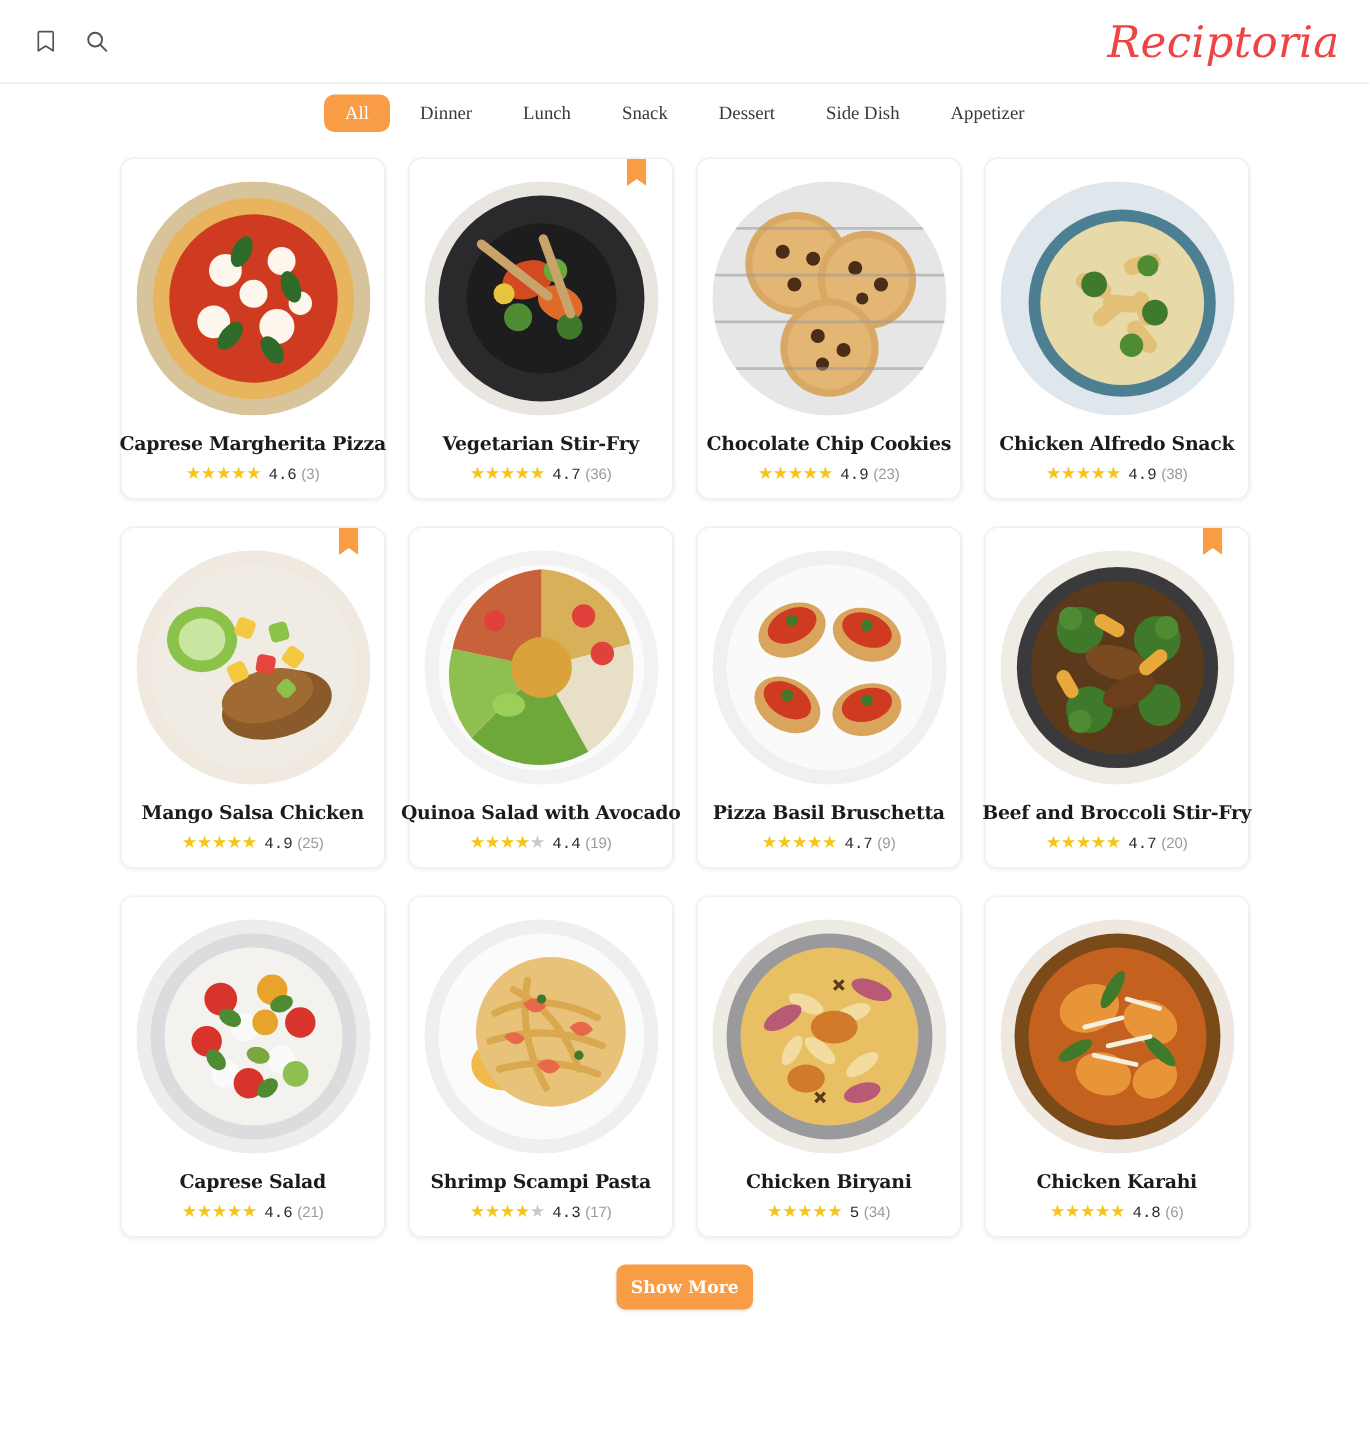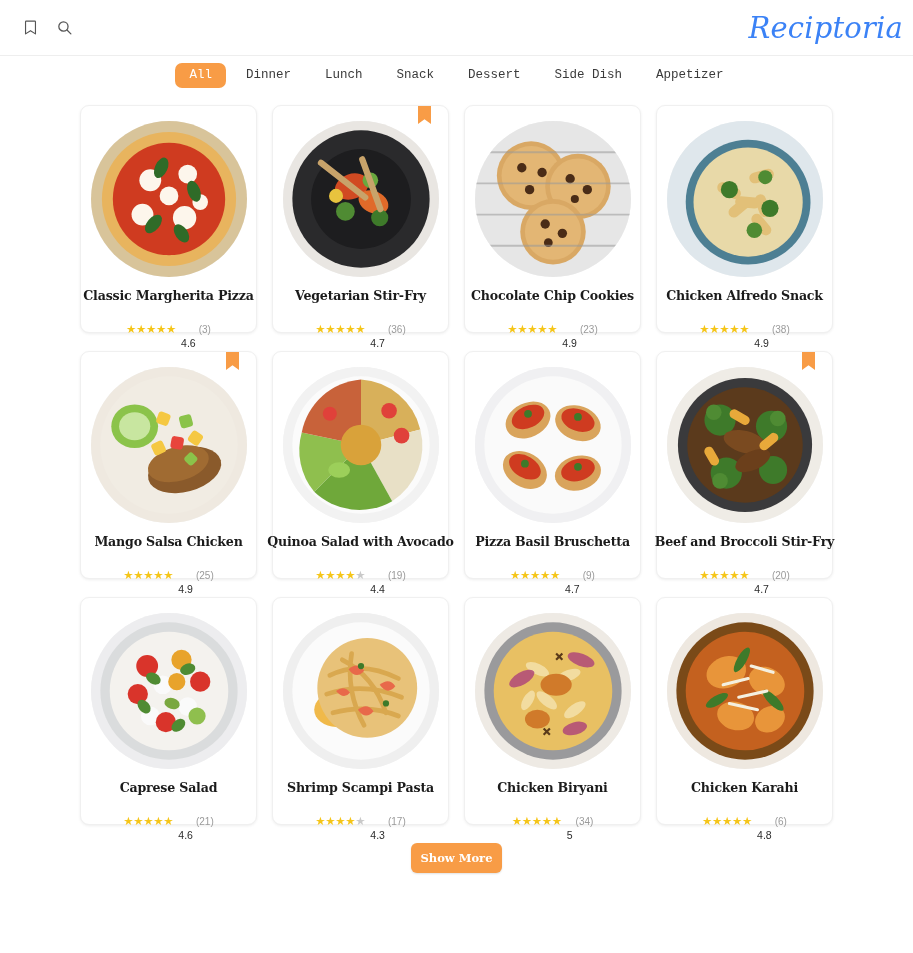--- a/index.html
+++ b/index.html
@@ -32,27 +32,27 @@
     height: 24px;
     display: flex;
     align-items: center;
     justify-content: center;
     cursor: pointer;
   }
   .icon-btn svg { display: block; }
 
   .brand {
     position: absolute;
-    right: 10px;
+    right: 20px;
     top: 50%;
     transform: translateY(-50%);
     font-family: "DejaVu Serif", serif;
     font-style: italic;
     font-size: 29px;
-    color: #3b82f6;
+    color: #ef4444;
     letter-spacing: 0.2px;
     white-space: nowrap;
   }
 
   
   .catnav {
     height: 39px;
     display: flex;
     align-items: center;
     justify-content: center;
@@ -61,21 +61,21 @@
   }
   .cat {
     font-size: 12.5px;
     color: #3a3a3a;
     padding: 6px 14px;
     border-radius: 7px;
     cursor: pointer;
     white-space: nowrap;
     background: transparent;
     border: none;
-    font-family: Liberation Mono, monospace;
+    font-family: Liberation Serif, serif;
     line-height: 1;
   }
   .cat.active {
     background: #F89C46;
     color: #ffffff;
   }
 
   
   .grid {
     padding: 10px 74px 0 74px;
@@ -152,22 +152,21 @@
     font-size: 11.5px;
     line-height: 1;
     letter-spacing: -0.3px;
   }
   .star { color: #F5C518; }
   .star.off { color: #c9c9c9; }
 
   .rating-num {
     font-size: 10.5px;
     color: #2b2b2b;
-    font-family: Liberation Sans, sans-serif;
-    margin-top: 26px;
+    font-family: Liberation Mono, monospace;
   }
   .rating-count {
     font-size: 10px;
     color: #9a9a9a;
     font-family: "Liberation Sans", sans-serif;
     margin-left: -2px;
   }
 
   
   .showmore-wrap {
@@ -233,21 +232,21 @@
             <circle cx="60" cy="62" r="7.5" fill="#fdf6ec"></circle>
       <circle cx="50" cy="48" r="6" fill="#fdf6ec"></circle>
             <circle cx="70" cy="52" r="5" fill="#fdf6ec"></circle>
       <ellipse cx="45" cy="30" rx="4" ry="7" fill="#2f6b28" transform="rotate(25 45 30)"></ellipse>
       <ellipse cx="66" cy="45" rx="4" ry="7" fill="#2f6b28" transform="rotate(-20 66 45)"></ellipse>
       <ellipse cx="40" cy="66" rx="4" ry="7" fill="#2f6b28" transform="rotate(40 40 66)"></ellipse>
       <ellipse cx="58" cy="72" rx="4" ry="6.5" fill="#2f6b28" transform="rotate(-35 58 72)"></ellipse>
           </svg>
         </div>
     </div>
-    <div class="card-title">Classic Margherita Pizza</div>
+    <div class="card-title">Caprese Margherita Pizza</div>
     <div class="rating">
       <span class="stars">
           <span class="star">★</span>
           <span class="star">★</span>
           <span class="star">★</span>
           <span class="star">★</span>
           <span class="star">★</span>
         </span>
       <span class="rating-num">4.6</span>
       <span class="rating-count">(3)</span>

